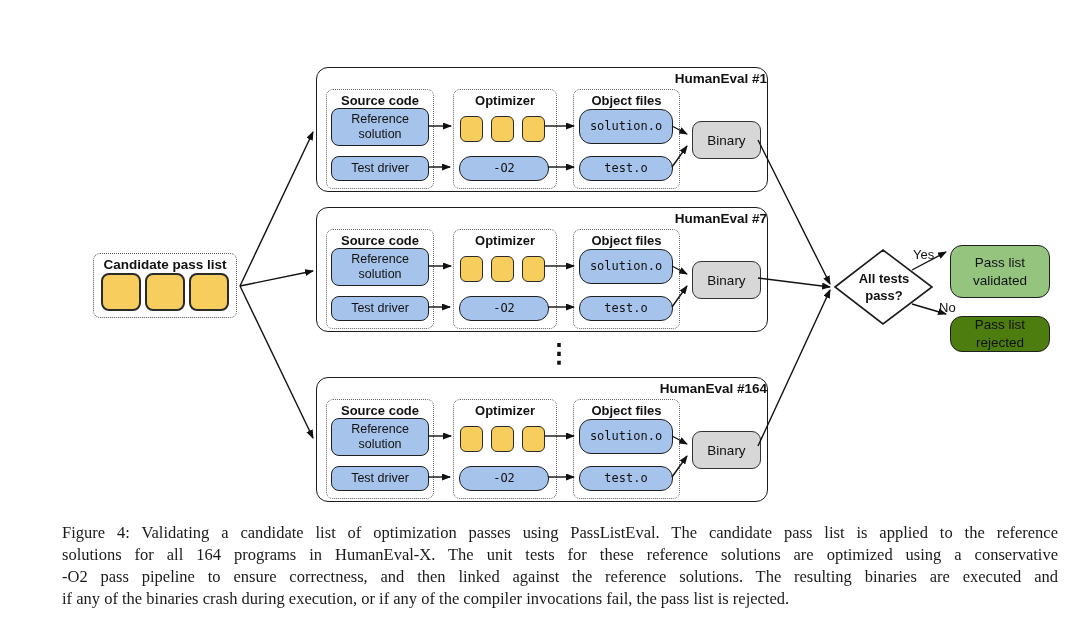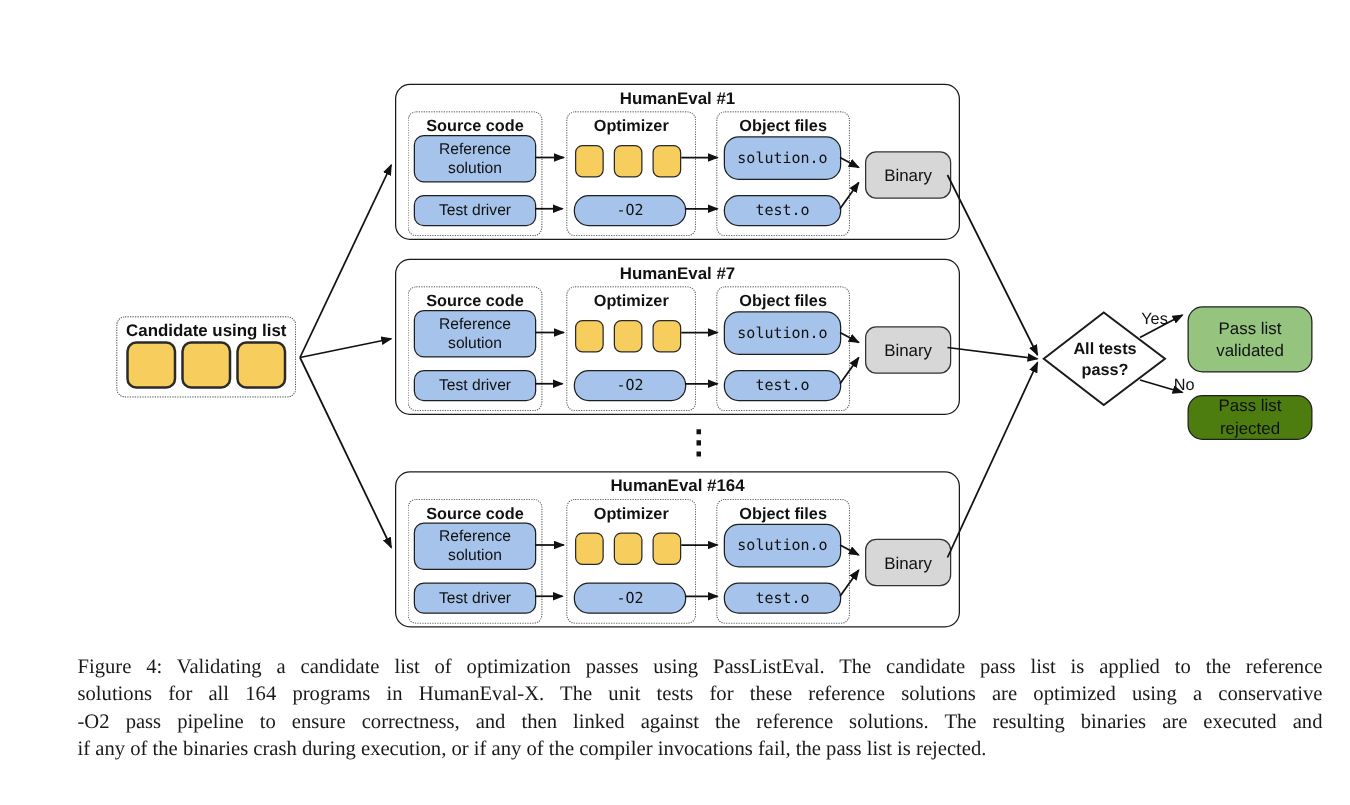--- a/index.html
+++ b/index.html
@@ -18,21 +18,21 @@
   }
   .cand-label { position: absolute; top: 3px; left: 0; width: 100%; text-align: center; font-weight: bold; font-size: 13.5px; }
   .cand-chips { position: absolute; top: 19px; left: 0; width: 100%; display: flex; justify-content: center; gap: 4px; }
   .cand-chip { width: 40px; height: 38px; background: #F7CE5D; border: 2px solid #2a2a2a; border-radius: 8px; }
 
   
   .heblock {
     position: absolute; left: 316px; width: 452px; height: 125px;
     background: #fff; border: 1.7px solid #1b1b1b; border-radius: 12px;
   }
-  .he-title { position: absolute; top: 3px; left: 0; right: 0; text-align: center; font-weight: bold; font-size: 13.5px; }
+  .he-title { position: absolute; top: 3px; left: 0; right: 0; text-align: right; font-weight: bold; font-size: 13.5px; }
   .grp { position: absolute; border: 1.6px dotted #666; border-radius: 7px; }
   .grp.src { left: 9px;   top: 21px; width: 108px; height: 100px; }
   .grp.opt { left: 136px; top: 21px; width: 104px; height: 100px; }
   .grp.obj { left: 256px; top: 21px; width: 107px; height: 100px; }
   .grp-label { position: absolute; text-align: center; font-weight: bold; font-size: 13px; }
   .lbl-src { left: 9px;   top: 25px; width: 108px; }
   .lbl-opt { left: 136px; top: 25px; width: 104px; }
   .lbl-obj { left: 256px; top: 25px; width: 107px; }
   .bluebox {
     position: absolute; background: #A6C4EB; border: 1.5px solid #1f1f1f; border-radius: 8px;
@@ -88,21 +88,21 @@
   }
   .cap-line { text-align: justify; text-align-last: justify; }
   .cap-line.last { text-align: left; text-align-last: left; }
 </style>
 </head>
 <body>
 
 <div class="stage">
 
   <div class="candidate">
-    <div class="cand-label">Candidate using list</div>
+    <div class="cand-label">Candidate pass list</div>
     <div class="cand-chips">
       <div class="cand-chip"></div>
       <div class="cand-chip"></div>
       <div class="cand-chip"></div>
     </div>
   </div>
 
   <div class="heblock" id="block-1">
     <div class="he-title">HumanEval #1</div>
     <div class="grp src"></div>

